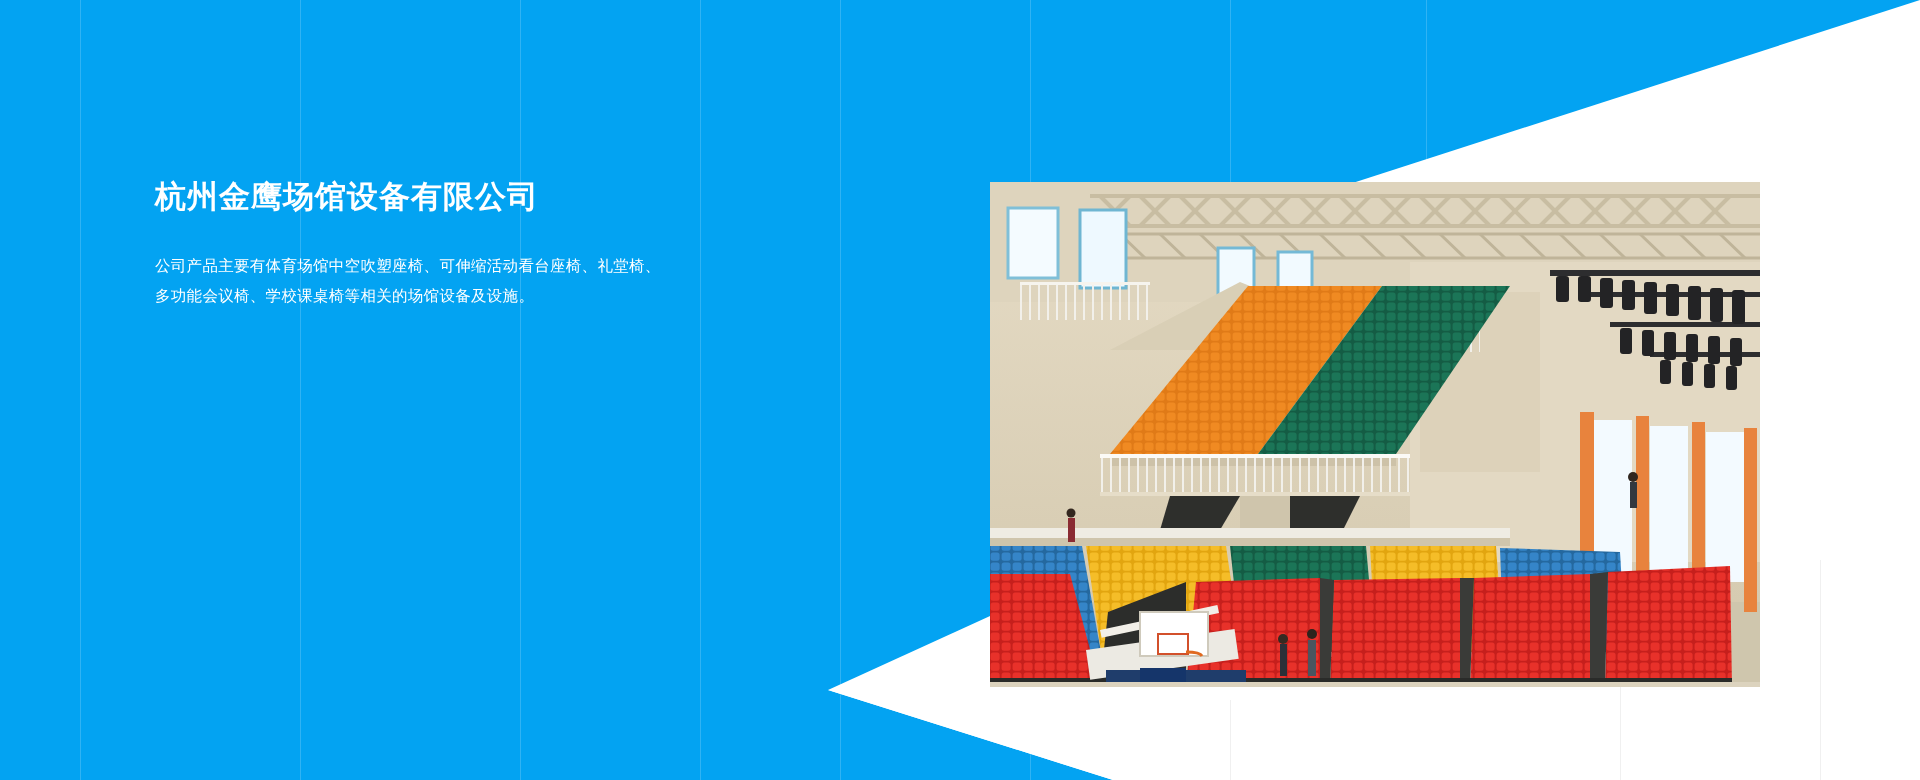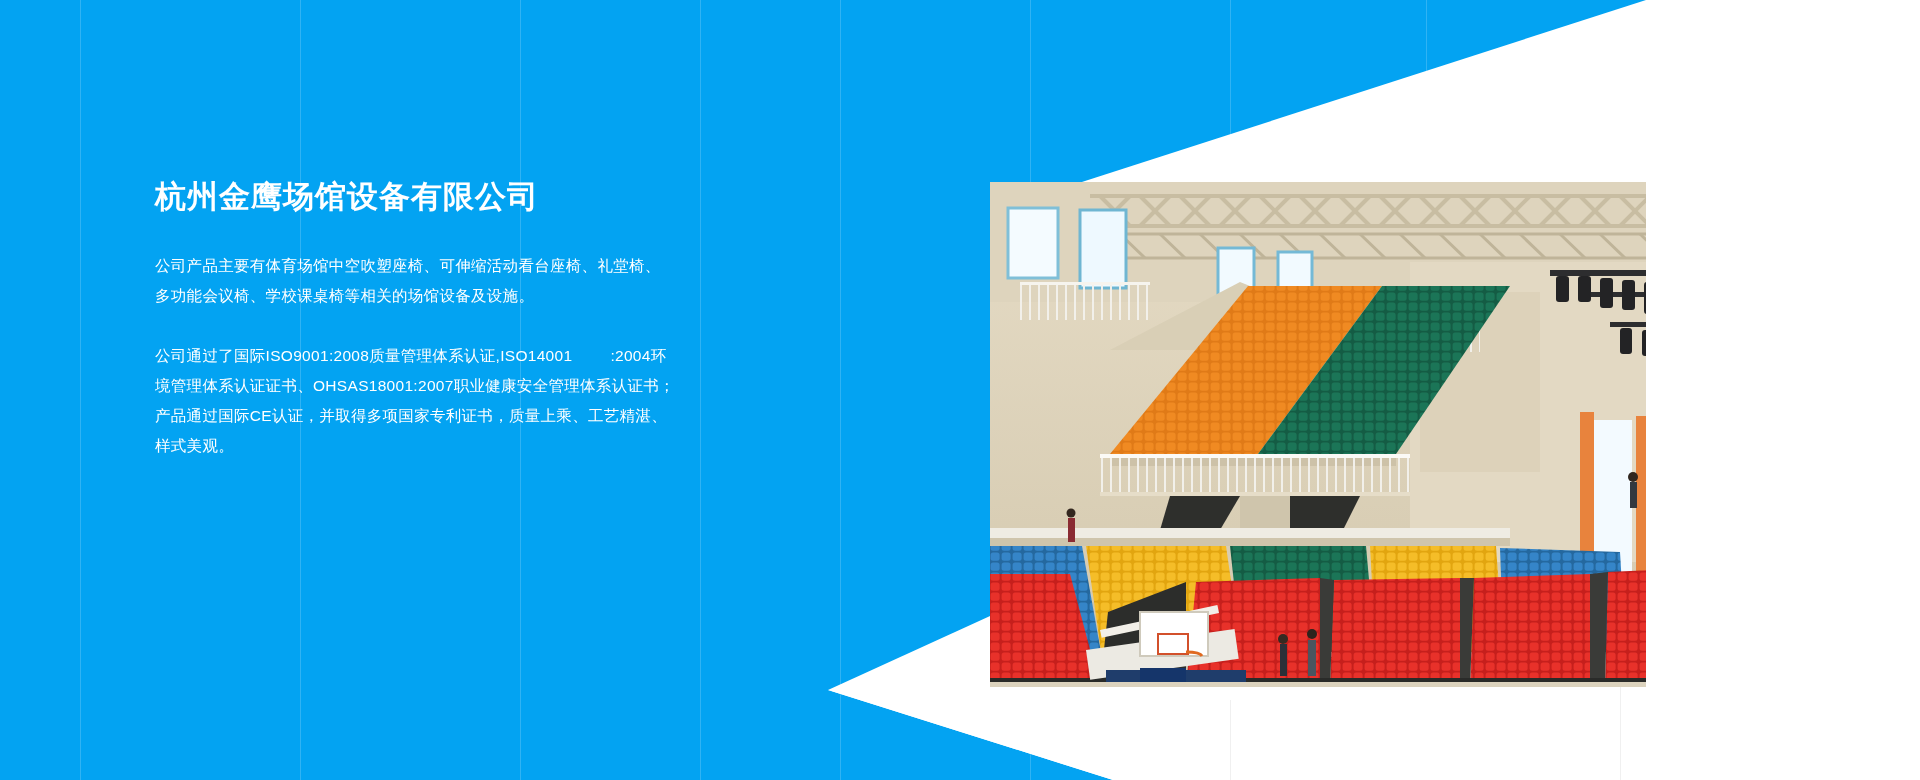--- a/index.html
+++ b/index.html
@@ -1,21 +1,21 @@
 <!DOCTYPE html>
 <html><head>
 <meta charset="utf-8">
 <style>
   html,body{margin:0;padding:0;}
   body{
     width:1920px;height:780px;overflow:hidden;
     background:#ffffff;
     font-family:"Liberation Sans","DejaVu Sans",sans-serif;
   }
-  .stage{position:relative;width:1646px;height:780px;overflow:hidden;background:#ffffff;}
+  .stage{position:relative;width:1920px;height:780px;overflow:hidden;background:#ffffff;}
 
   
   .bg-blue{
     position:absolute;left:0;top:0;width:1920px;height:780px;
     background:#03a3f2;
     -webkit-clip-path:polygon(0 0, 1920px 0, 1920px 8px, 1426px 188px, 1426px 700px, 1113px 700px, 828px 690px, 1113px 780px, 0 780px);
     clip-path:polygon(0 0, 1920px 0, 1920px 8px, 1426px 188px, 1426px 700px, 1113px 700px, 828px 690px, 1113px 780px, 0 780px);
   }
   
   .wedge-tr{
@@ -71,21 +71,20 @@
     <div class="gline" style="left:1230px"></div>
     <div class="gline" style="left:1426px"></div>
     <div class="gline dark" style="left:1620px;top:560px;height:220px"></div>
     <div class="gline dark" style="left:1820px;top:560px;height:220px"></div>
     <div class="gline dark" style="left:1230px;top:700px;height:80px"></div>
   </div>
 
   <div class="copy">
     <h1 class="headline">杭州金鹰场馆设备有限公司</h1>
     <p class="para">公司产品主要有体育场馆中空吹塑座椅、可伸缩活动看台座椅、礼堂椅、多功能会议椅、学校课桌椅等相关的场馆设备及设施。</p>
-    <p class="para"><span>公司通过了国际ISO9001:2008质量管理体系认证,ISO14001</span><span class="gap"></span><span>:2004环境管理体系认证证书、OHSAS18001:2007职业健康安全管理体系认证书；产品通过国际CE认证，并取得多项国家专利证书，质量上乘、工艺精湛、样式美观。</span></p>
   </div>
 
   <div class="photo">
     <svg width="770" height="505" viewBox="0 0 770 505">
       <defs>
         <linearGradient id="wallg" x1="0" y1="0" x2="0" y2="1">
           <stop offset="0" stop-color="#e6dcc6"></stop>
             <stop offset="1" stop-color="#d6cbb1"></stop>
         </linearGradient>
         <linearGradient id="floorg" x1="0" y1="0" x2="0" y2="1">

